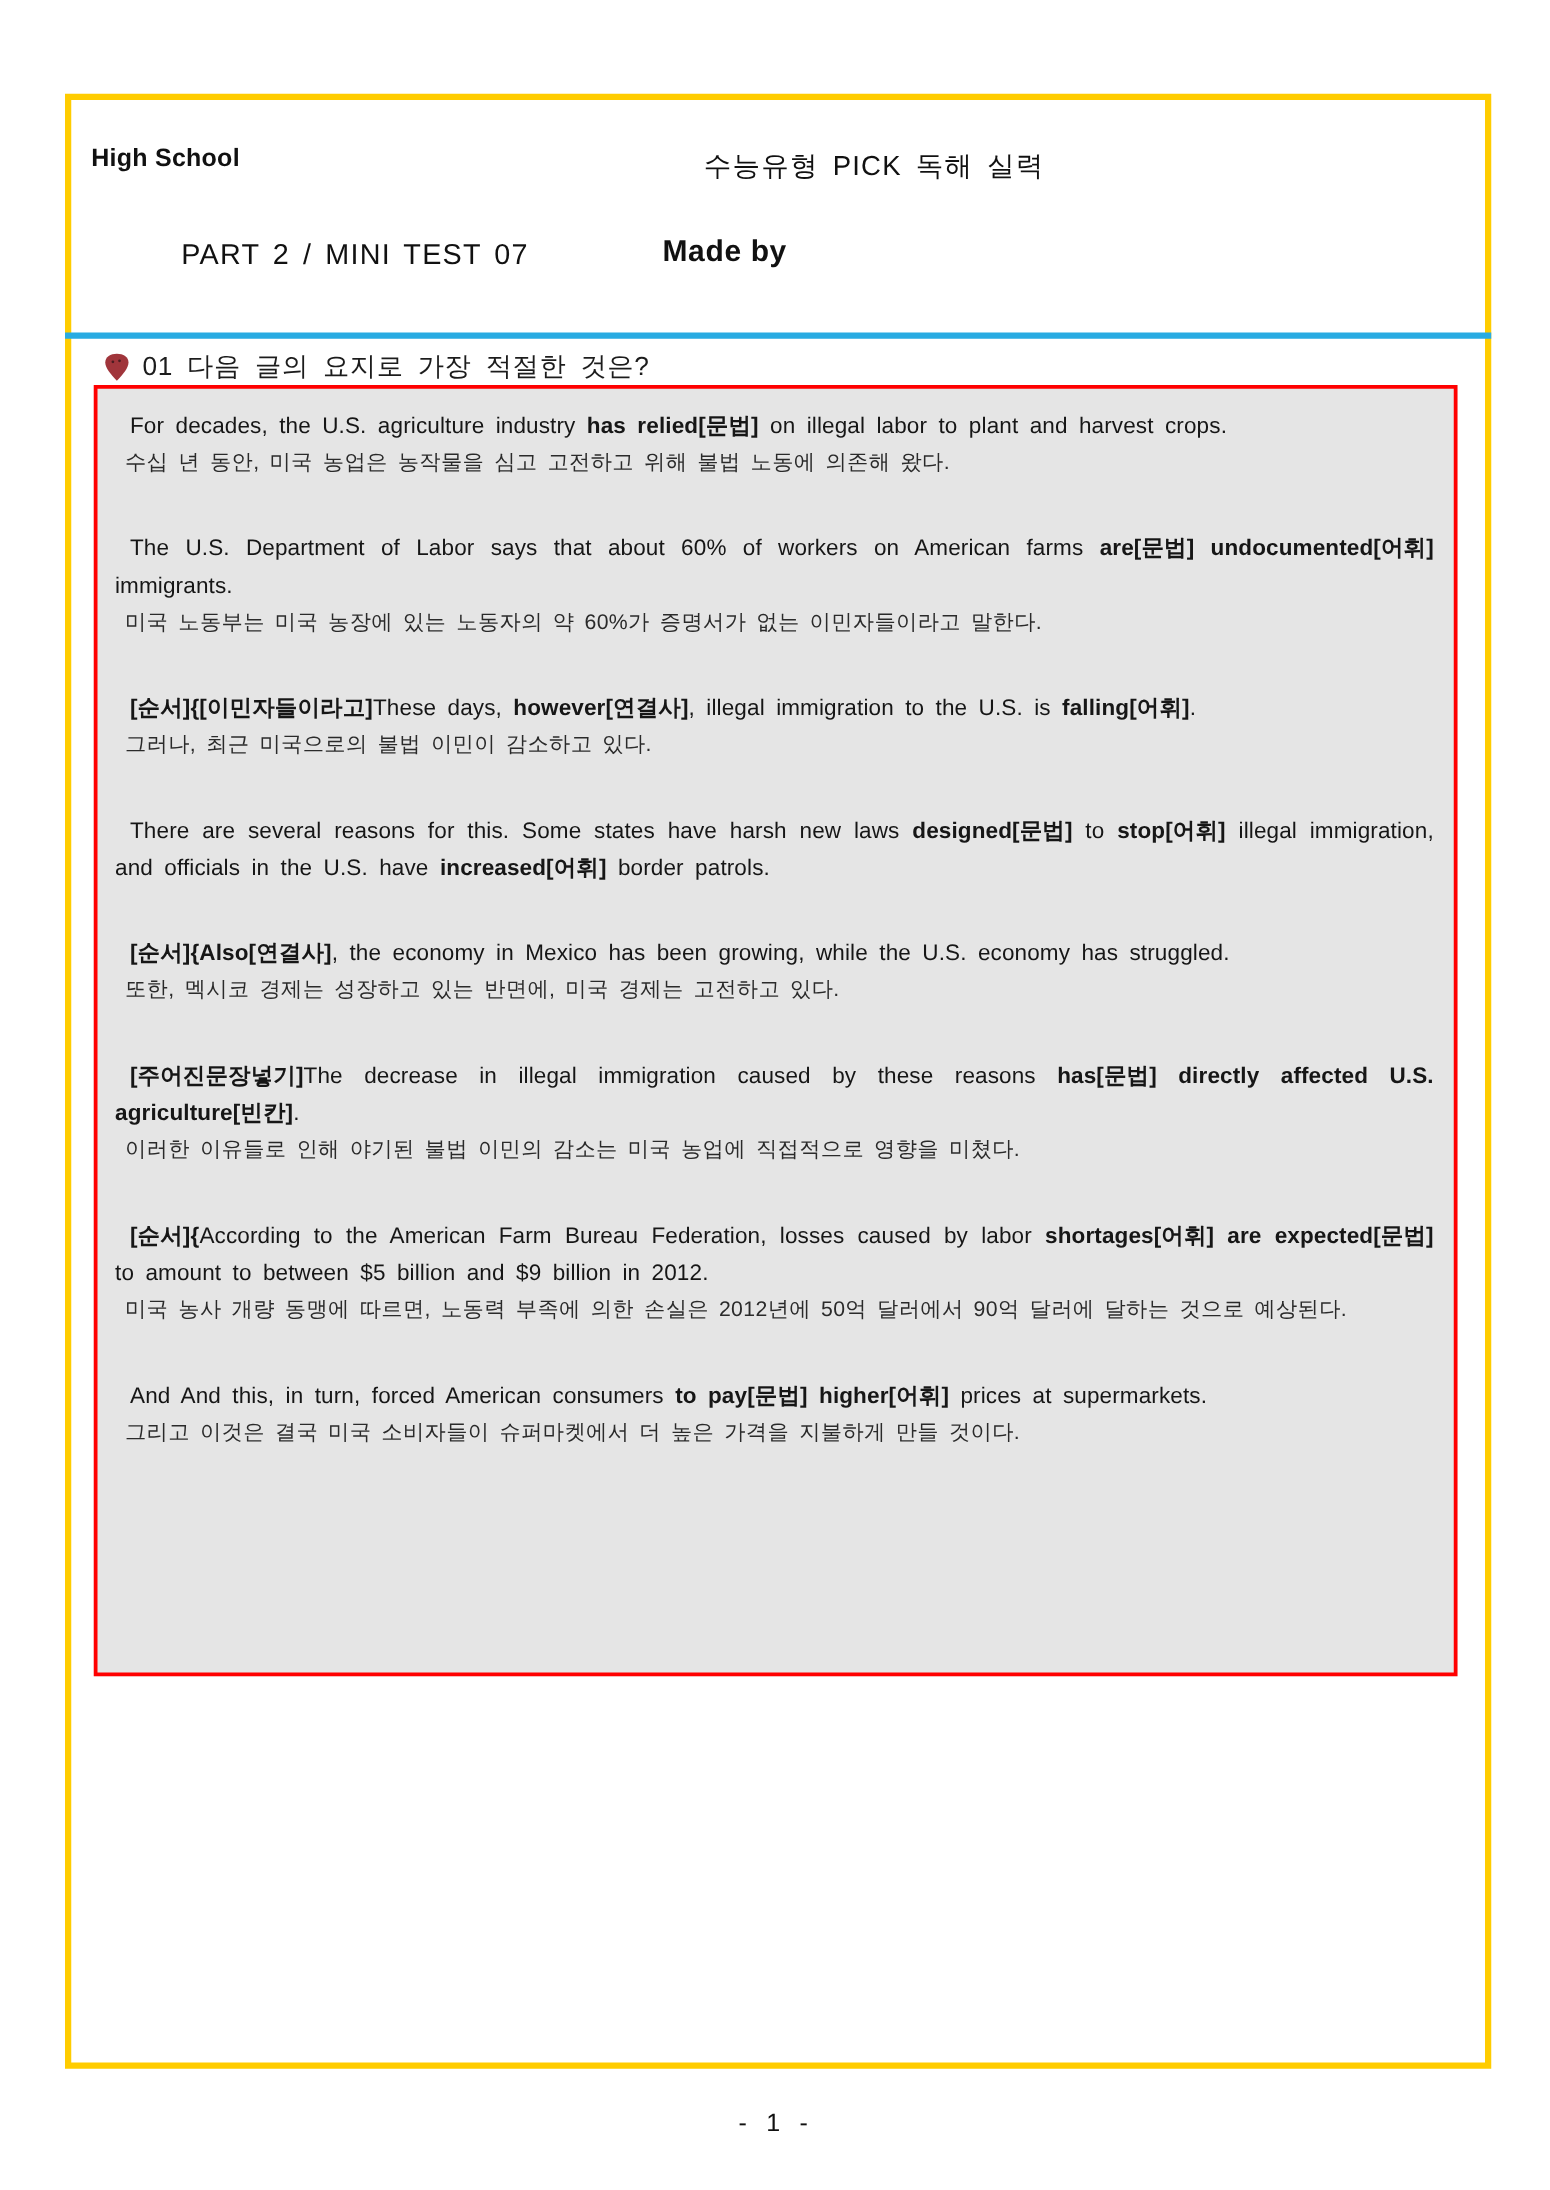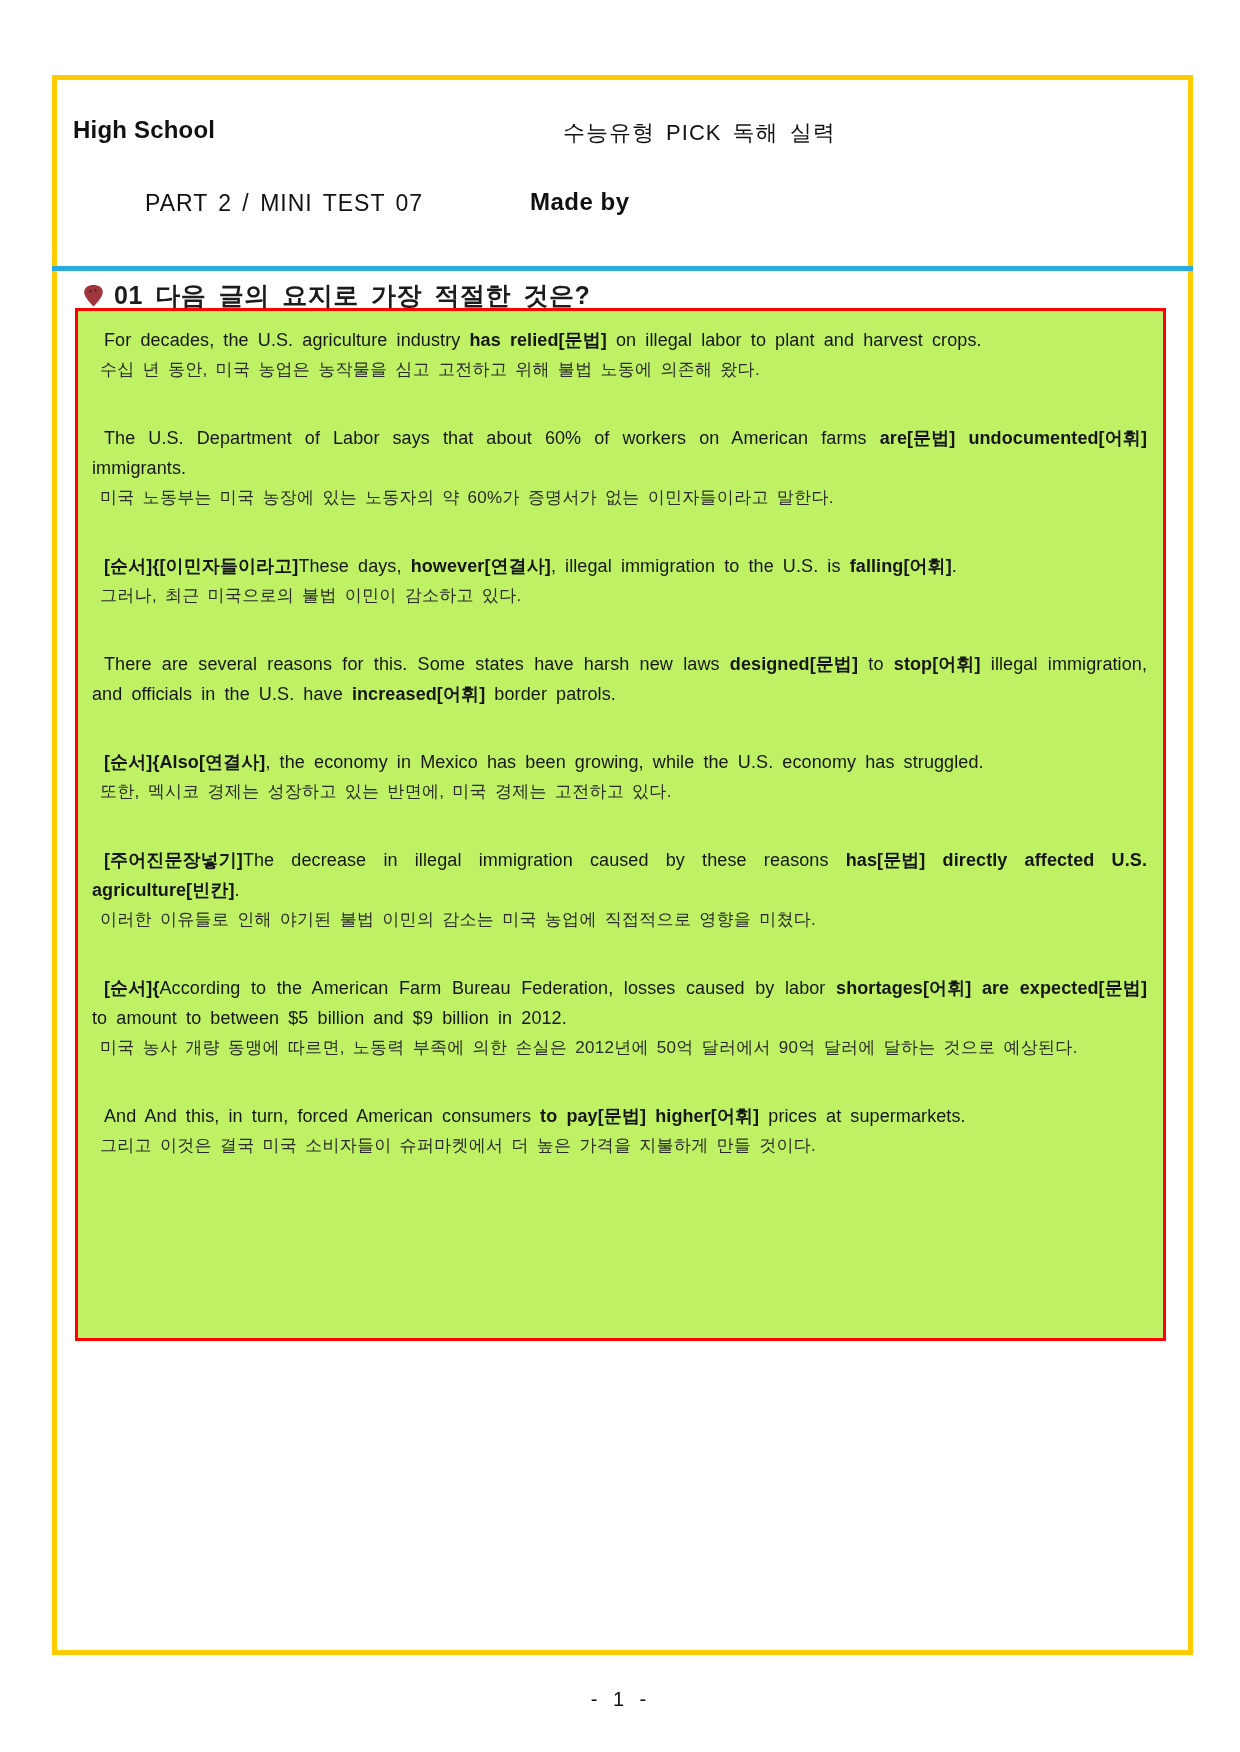--- a/index.html
+++ b/index.html
@@ -15,21 +15,21 @@
   .frame {
     position: absolute;
     left: 52px; top: 75px;
     width: 1141px; height: 1580px;
     border: 5px solid var(--frame-yellow, #FFCC00);
     background: #fff;
   }
 
   .brand {
     position: absolute; left: 16px; top: 36px;
-    font-size: 24px; font-weight: bold; letter-spacing: 0.2px;
+    font-size: 20px; font-weight: bold; letter-spacing: 0.2px;
   }
   .series {
     position: absolute; left: 473px; top: 38px;
     font-size: 22px; font-weight: 500; letter-spacing: 1px;
     word-spacing: 4px;
     margin-left: 33px;
   }
   .part {
     position: absolute; left: 88px; top: 110px;
     font-size: 23px; font-weight: 500; letter-spacing: 1px;
@@ -45,31 +45,31 @@
     height: 5px; background: var(--divider-blue, #29ABE2);
   }
 
   .question-row {
     position: absolute; left: 26px; top: 199px;
     display: flex; align-items: center; gap: 10px;
   }
   .q-icon { display: inline-flex; width: 21px; height: 23px; }
   .q-icon svg { width: 100%; height: 100%; }
   .q-text {
-    font-size: 25px; font-weight: 700; letter-spacing: 0.5px;
+    font-size: 21px; font-weight: 400; letter-spacing: 0.5px;
     word-spacing: 5px; color: #1c1c1c;
   }
 
   .red-box {
     position: absolute; left: 18px; top: 228px;
     width: 1091px; height: 1033px;
     border: 3px solid var(--box-red, #FF0000);
     padding: 14px 16px 22px 14px;
     overflow: hidden;
-    background: #bef264;
+    background: #e5e5e5;
   }
   .para { margin-bottom: 38px; }
   .para:last-child { margin-bottom: 12px; }
   .en {
     font-size: 18px; line-height: 30px;
     text-align: justify; text-indent: 12px;
     word-spacing: 4px; letter-spacing: 0.1px;
     color: #161616;
   }
   .en .b { font-weight: bold; }

